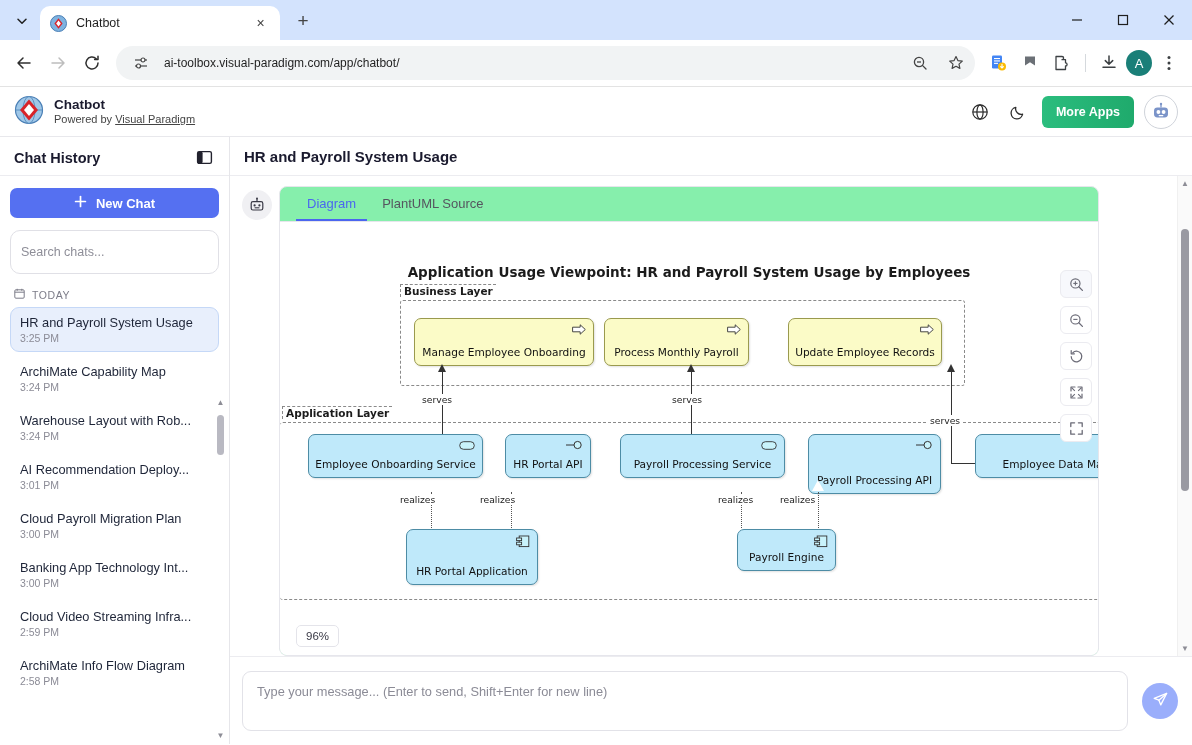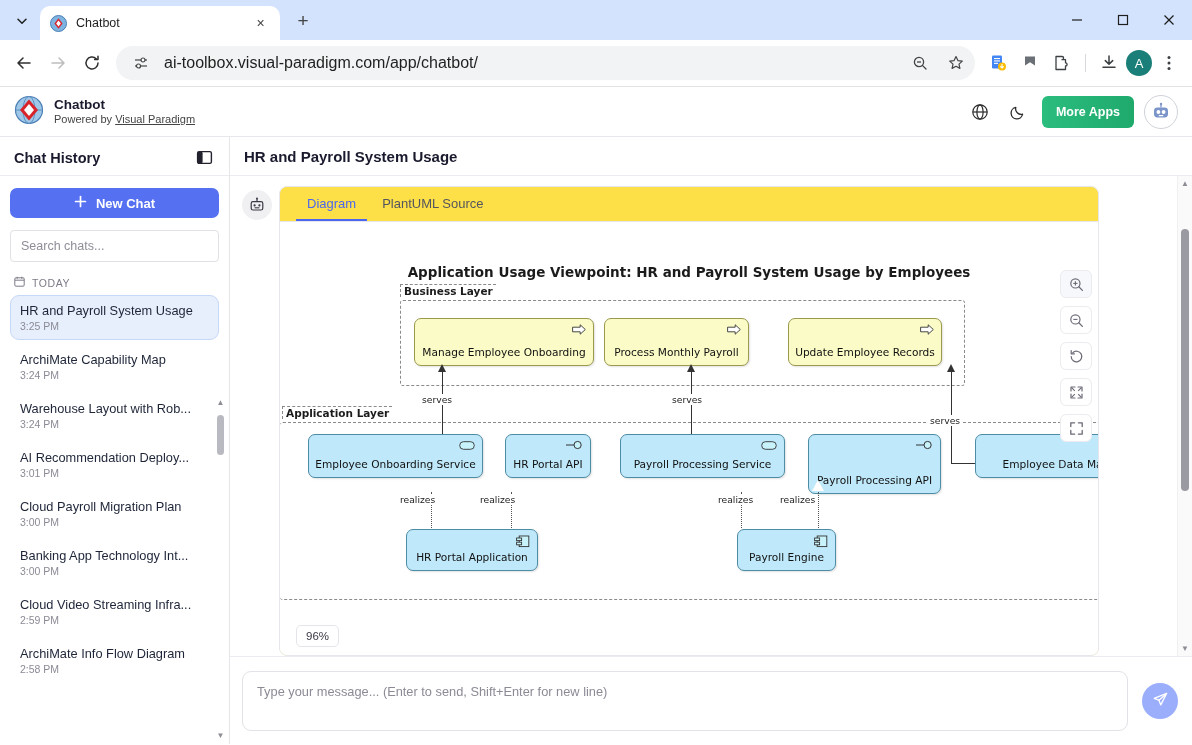--- a/index.html
+++ b/index.html
@@ -56,21 +56,21 @@
     width: 32px; height: 32px; border-radius: 16px; display: flex;
     align-items: center; justify-content: center; cursor: pointer; color: #2f2f2f;
   }
   .nav-btn.disabled { color: #bdbdbd; }
   .omnibox {
     flex: 1 1 auto; height: 34px; background: #f1f3f4; border-radius: 17px;
     display: flex; align-items: center; padding: 0 6px 0 12px; margin: 0 6px;
     gap: 10px;
   }
   .omnibox-url {
-    flex: 1 1 auto; font-size: 16px; color: #1f1f1f;
+    flex: 1 1 auto; font-size: 12px; color: #1f1f1f;
     white-space: nowrap; overflow: hidden;
   }
   .omni-icon { width: 26px; height: 26px; display: flex; align-items: center; justify-content: center; cursor: pointer; border-radius: 13px; }
   .tb-icon {
     width: 30px; height: 30px; border-radius: 15px; display: flex;
     align-items: center; justify-content: center; cursor: pointer; color: #3c4043;
   }
   .tb-sep { width: 1px; height: 18px; background: #d5d9dd; margin: 0 6px; }
   .avatar-circle {
     width: 26px; height: 26px; border-radius: 13px; background: #1a7f78;
@@ -123,21 +123,21 @@
     align-items: center; justify-content: center; cursor: pointer; color: #22222e;
   }
   .newchat-wrap { padding: 12px 10px 2px 10px; }
   .newchat-btn {
     width: 100%; height: 30px; background: #5570f1; color: #fff; border: none;
     border-radius: 7px; font-size: 13px; font-weight: bold; cursor: pointer;
     display: flex; align-items: center; justify-content: center; gap: 9px;
   }
   .search-wrap { padding: 10px 10px 0 10px; }
   .search-input {
-    width: 100%; height: 32px; border: 1px solid #e0e0e6; border-radius: 4px;
+    width: 100%; height: 44px; border: 1px solid #e0e0e6; border-radius: 10px;
     padding: 0 10px; font-size: 12.5px; color: #333; outline: none;
     font-family: "Liberation Sans", sans-serif; background: #fff;
   }
   .search-input::placeholder { color: #8e8e98; }
   .chat-list {
     flex: 1 1 auto; overflow: hidden; padding: 14px 10px 0 10px;
     position: relative;
   }
   .today-label {
     display: flex; align-items: center; gap: 7px; font-size: 10.5px;
@@ -176,21 +176,21 @@
     background: #fff;
   }
   .bot-badge {
     width: 30px; height: 30px; border-radius: 15px; background: #f0f0f3;
     display: flex; align-items: center; justify-content: center;
     margin: 14px 7px 0 12px; flex: 0 0 auto; color: #3a3a46;
   }
   .artifact-card {
     flex: 1 1 auto; margin: 10px 0 0 0; border: 1px solid #e6e6ec;
     border-radius: 8px; display: flex; flex-direction: column; overflow: hidden;
-    background: #fde047; min-width: 0; max-width: 820px;
+    background: #86efac; min-width: 0; max-width: 820px;
   }
   .tabs-row {
     height: 35px; display: flex; align-items: stretch;
     border-bottom: 1px solid #e6e6ec; padding-left: 16px; gap: 4px;
   }
   .vtab {
     display: flex; align-items: center; padding: 0 11px; font-size: 13px;
     color: #55555f; cursor: pointer; border-bottom: 2px solid transparent;
   }
   .vtab.active { color: #4b66ef; border-bottom-color: #4b66ef; font-weight: normal; }
@@ -648,21 +648,21 @@
             <div class="edge-label" style="left:198px; top:272px;">realizes</div>
 
             <div class="tri-hollow" style="left:455px; top:258px;"></div>
             <div class="dotted-v" style="left:461px; top:270px; height:36px;"></div>
             <div class="edge-label" style="left:436px; top:272px;">realizes</div>
 
             <div class="tri-hollow" style="left:532px; top:258px;"></div>
             <div class="dotted-v" style="left:538px; top:270px; height:36px;"></div>
             <div class="edge-label" style="left:498px; top:272px;">realizes</div>
 
-            <div class="node application" style="left:126px; top:307px; width:132px; height:42px;">
+            <div class="node application" style="left:126px; top:307px; width:132px; height:56px;">
               <span class="node-badge">
                 <svg width="14" height="13" viewBox="0 0 14 13">
                     <rect x="3.2" y="1" width="9.6" height="10.6" fill="#c9f3fb" stroke="#333" stroke-width="0.9"></rect>
                     <rect x="0.6" y="3" width="5" height="2.6" fill="#c9f3fb" stroke="#333" stroke-width="0.9"></rect>
                     <rect x="0.6" y="7.2" width="5" height="2.6" fill="#c9f3fb" stroke="#333" stroke-width="0.9"></rect>
                   </svg>
               </span>
               <span>HR Portal Application</span>
             </div>
             <div class="node application" style="left:457px; top:307px; width:99px; height:42px;">

